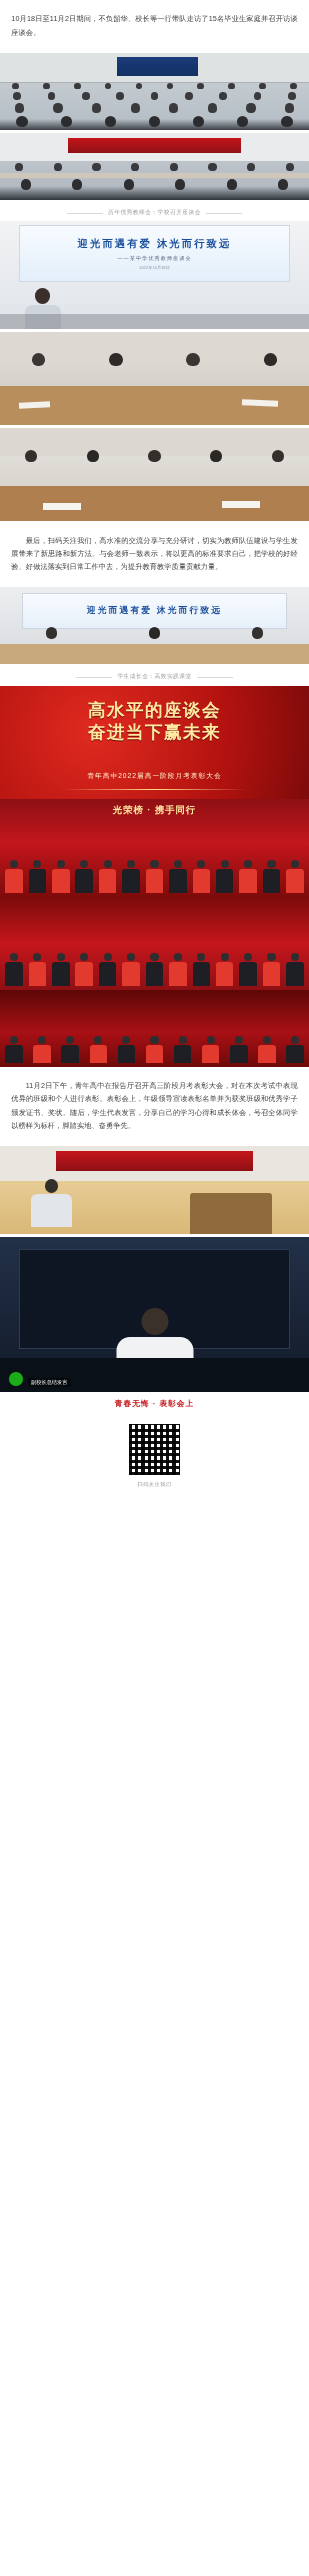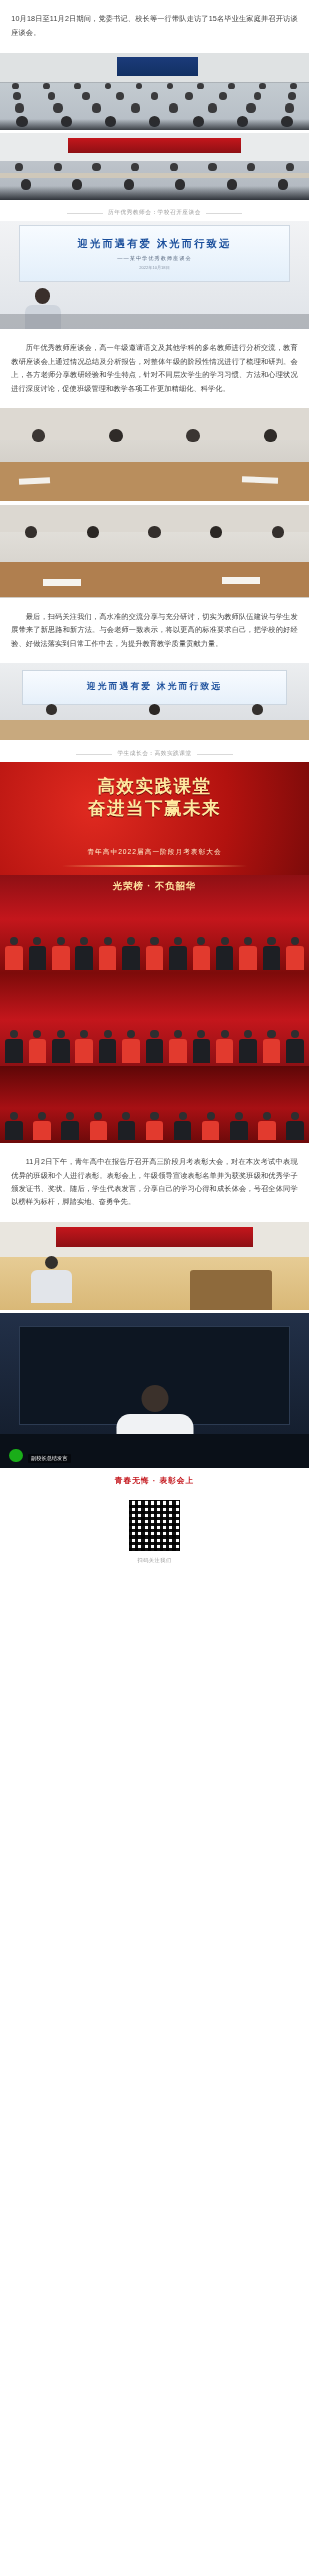--- a/index.html
+++ b/index.html
@@ -113,21 +113,21 @@
   .badge-caption {
     position:absolute; left:6.2px; bottom:5.2px; background:rgba(0,0,0,.45);
     color:#fff; font-size:5.2px; padding:1px 3.1px; border-radius:1px;
   }
 </style>
 </head>
 <body>
 
 <div class="page">
 
-  <p class="para noindent">10月18日至11月2日期间，党委书记、校长等一行带队走访了15名毕业生家庭并召开访谈座谈会。</p>
+  <p class="para noindent">10月18日至11月2日期间，不负韶华、校长等一行带队走访了15名毕业生家庭并召开访谈座谈会。</p>
 
   <div class="photo full" style="height:77px">
     <div class="scene">
       <div class="hall-bg"></div>
       <div class="wall" style="height:38%;background:#dfe2e3"></div>
       <div class="screen-blue" style="left:38%;top:6%;width:26%;height:24%;font-size:3.6px;">&nbsp;</div>
       <div class="floorline" style="top:38%"></div>
 
       <div class="seat-rows">
         <div class="seat-row" style="top:2%">
@@ -224,21 +224,20 @@
       </div>
 
       <div style="position:absolute;left:8%;bottom:0;width:36px;height:38%;">
         <div style="width:15.5px;height:15.5px;border-radius:50%;background:#3a2f2b;margin:0 auto;"></div>
         <div style="height:27px;background:#cfd5dd;border-radius:7.2px 7.2px 0 0;margin-top:1px;"></div>
       </div>
       <div style="position:absolute;left:0;right:0;bottom:0;height:14%;background:rgba(40,44,50,.25)"></div>
     </div>
   </div>
 
-  <p class="para">历年优秀教师座谈会，高一年级邀请语文及其他学科的多名教师进行分析交流，教育教研座谈会上通过情况总结及分析报告，对整体年级的阶段性情况进行了梳理和研判。会上，各方老师分享教研经验和学生特点，针对不同层次学生的学习习惯、方法和心理状况进行深度讨论，促使班级管理和教学各项工作更加精细化、科学化。</p>
 
   <div class="photo full" style="height:93px">
     <div class="scene">
       <div style="position:absolute;inset:0;background:linear-gradient(#e5e2dc,#c8c4bd)"></div>
       <div style="position:absolute;left:0;right:0;top:0;height:34%;background:#ddd9d2"></div>
       <div class="desk" style="top:58%;height:42%;background:#b98e5d"></div>
       <div class="seat-rows" style="top:18%;bottom:42%">
         <div class="seat-row" style="top:10%">
           <span class="head" style="width:13.4px;height:13.4px;background:#3b3633"></span>
           <span class="head" style="width:13.4px;height:13.4px;background:#2f2b28"></span>
@@ -288,29 +287,29 @@
   </div>
 
   <div class="sect-label">
     <span class="line"></span>
     <span class="txt">学生成长会：高效实践课堂</span>
     <span class="line"></span>
   </div>
 
   <div class="poster">
     <div class="big">
-      <div>高效实践课堂</div>
+      <div>高水平的座谈会</div>
       <div>奋进当下赢未来</div>
     </div>
     <div class="sub">青年高中2022届高一阶段月考表彰大会</div>
     <div class="ribbon"></div>
   </div>
 
   <div class="awards">
-    <div class="title">光荣榜 · 不负韶华</div>
+    <div class="title">光荣榜 · 携手同行</div>
     <div class="people">
       <div class="p">
           <div class="h"></div>
           <div class="b red"></div>
         </div>
       <div class="p">
           <div class="h"></div>
           <div class="b"></div>
         </div>
       <div class="p">

